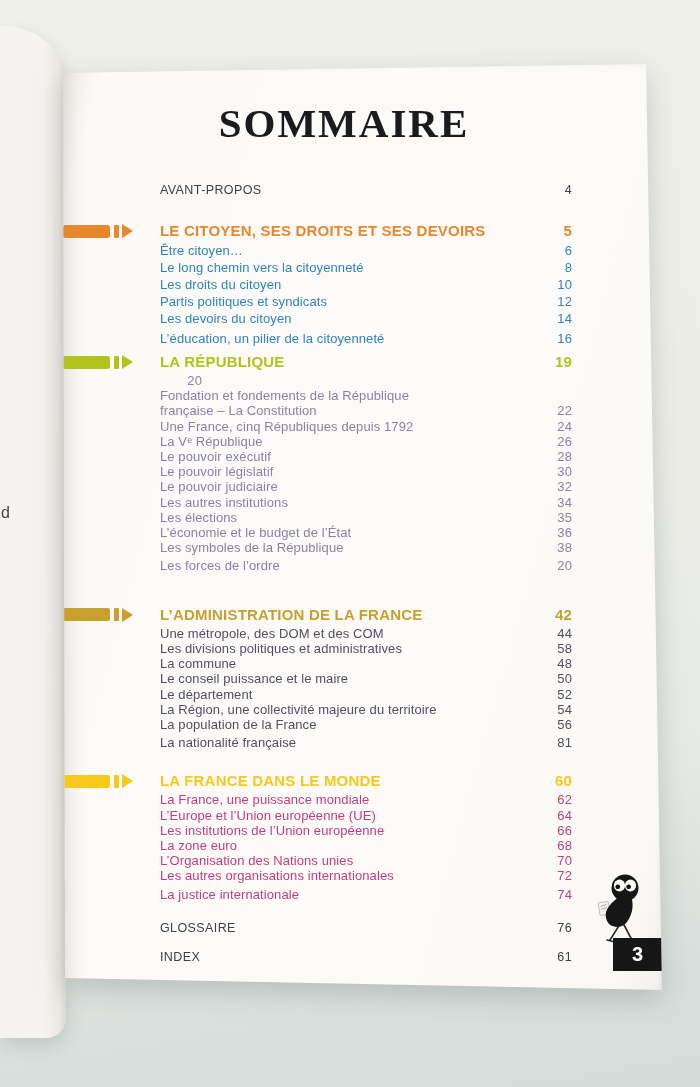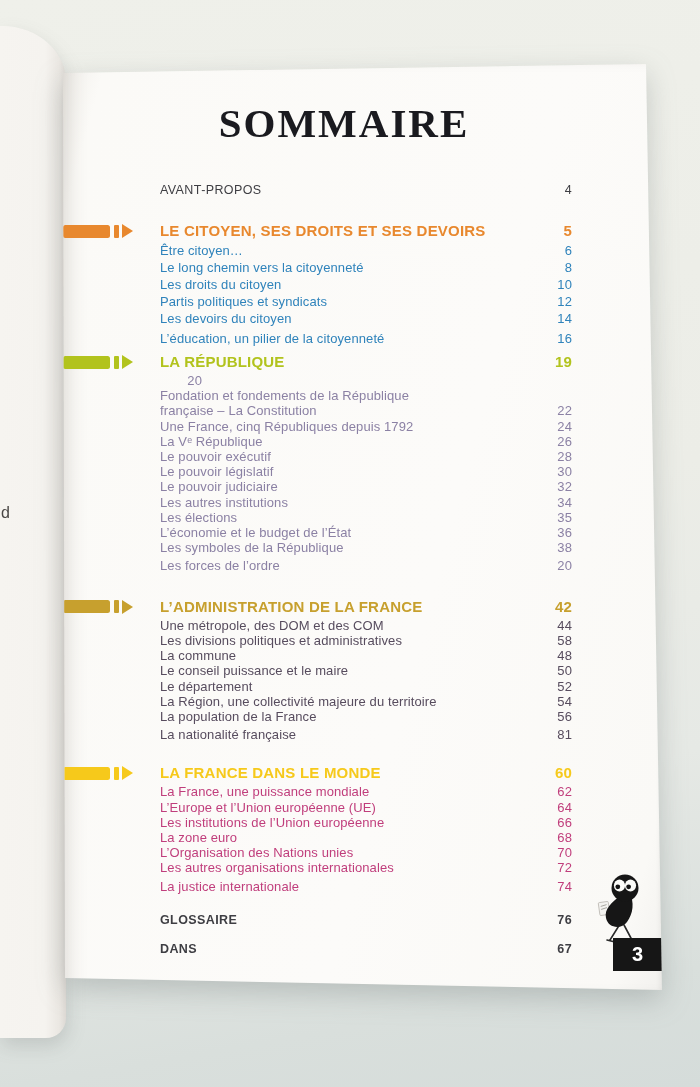--- a/index.html
+++ b/index.html
@@ -34,28 +34,28 @@
     text-align:center;margin:38px 44px 0 0;line-height:1.05;
   }
 
   .row{display:flex;align-items:flex-end;}
   .lbl{flex:1;}
   .num{width:42px;text-align:right;flex:none;}
 
   .matter{color:#3e3e43;font-size:12.5px;letter-spacing:0.4px;}
   .front-matter{margin-top:37px;}
   .front-matter .row{line-height:16px;}
-  .back-matter{margin-top:18px;font-weight:bold;}
+  .back-matter{margin-top:18px;}
   .back-matter .row{line-height:16px;margin-top:13px;}
   .back-matter .row:first-child{margin-top:0;}
 
   .section{margin-top:22px;}
   .section:nth-of-type(1){margin-top:24px;}
   .section:nth-of-type(2){margin-top:6px;}
-  .section:nth-of-type(3){margin-top:24px;}
+  .section:nth-of-type(3){margin-top:32px;}
   .heading{position:relative;display:flex;align-items:baseline;
     color:var(--accent);font-weight:700;font-size:15px;letter-spacing:0.2px;line-height:17px;gap:20px;}
   .heading .num{font-size:15px;}
   .marker{position:absolute;left:-97px;top:2px;display:flex;align-items:center;}
   .m-bar{width:47px;height:13px;background:var(--accent);border-radius:2.5px;}
   .m-tick{width:5px;height:13px;background:var(--accent);border-radius:1px;margin-left:4px;}
   .m-tri{width:0;height:0;border-top:7.5px solid transparent;border-bottom:7.5px solid transparent;
     border-left:11px solid var(--accent);margin-left:3px;}
   .items{margin-top:3px;color:var(--items);font-size:13px;letter-spacing:0.1px;}
   .items .row{line-height:15.2px;}
@@ -280,22 +280,22 @@
               </div>
             </div>
           </div>
 
         <div class="back-matter matter" id="back-matter">
             <div class="row">
               <span class="lbl">GLOSSAIRE</span>
               <span class="num">76</span>
             </div>
             <div class="row">
-              <span class="lbl">DANS</span>
-              <span class="num">67</span>
+              <span class="lbl">INDEX</span>
+              <span class="num">61</span>
             </div>
           </div>
       </div>
 
       <div class="mascot">
         <svg width="60" height="72" viewBox="0 0 60 72">
 
           <path d="M24 50 L14 66 M28 51 L36 66 M11 66 l8 2 M33 66 l8 1" stroke="#2a2a2a" stroke-width="1.6" fill="none" stroke-linecap="round"></path>
 
           <path d="M18 38 L10 36" stroke="#1d1d1d" stroke-width="2" fill="none"></path>

